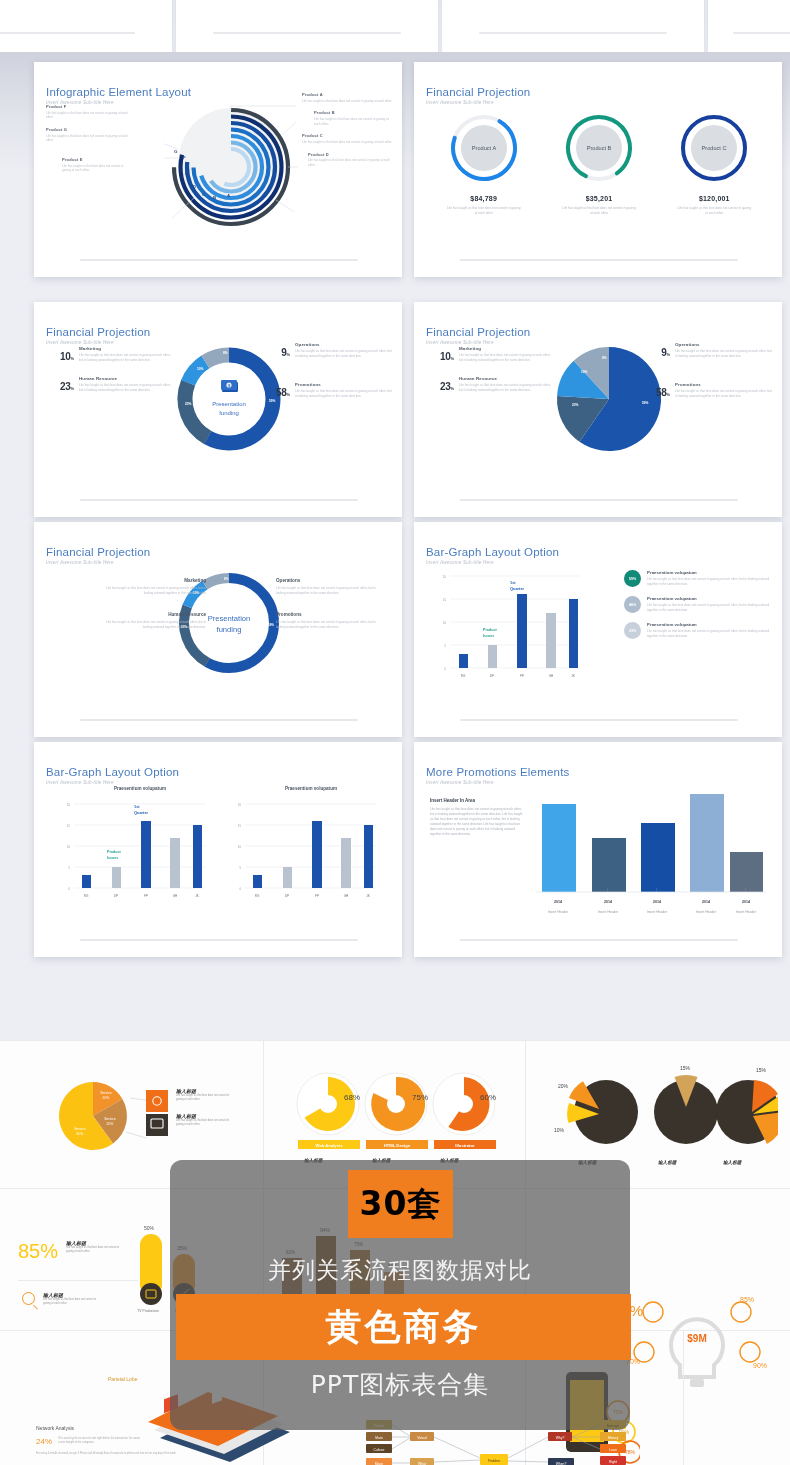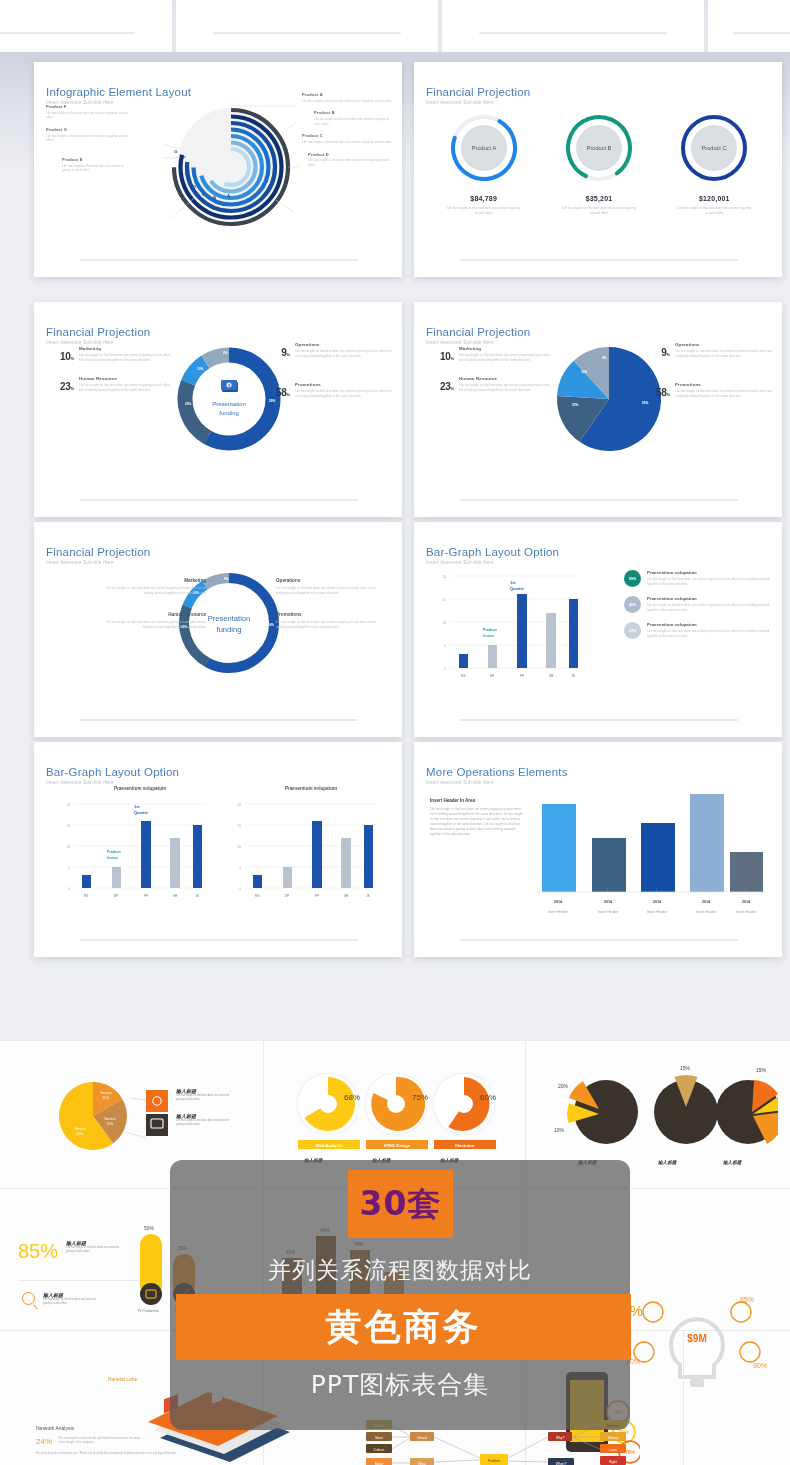--- a/index.html
+++ b/index.html
@@ -100,21 +100,21 @@
 
   
   .promo{ position:absolute; left:0; top:1040px; width:790px; height:425px;
      background:#fdfdfd; overflow:hidden; }
   .promo-grid-line{ position:absolute; background:#e9eaee; }
 
   .scrim{ position:absolute; left:170px; top:1160px; width:460px; height:270px;
      background:rgba(90,90,90,.72); border-radius:12px; }
   .badge30{ position:absolute; left:348px; top:1170px; width:105px; height:68px;
      background:#f07d1e; display:flex; align-items:center; justify-content:center;}
-  .badge30 span{ color:#701a75; font-size:33px; font-weight:bold; letter-spacing:1px;
+  .badge30 span{ color:#000000; font-size:33px; font-weight:bold; letter-spacing:1px;
      font-family:"DejaVu Sans", sans-serif; }
   .line2{ position:absolute; left:170px; top:1255px; width:460px; text-align:center;
      color:#f2f2f2; font-size:23px; font-family:Liberation Sans, sans-serif;
      letter-spacing:1px; }
   .bar-orange{ position:absolute; left:176px; top:1294px; width:455px; height:66px;
      background:#f07d1e; display:flex; align-items:center; justify-content:center; }
   .bar-orange span{ color:#fff; font-size:36px; font-weight:bold; letter-spacing:3px;
      font-family:"DejaVu Sans", sans-serif; }
   .line4{ position:absolute; left:170px; top:1368px; width:460px; text-align:center;
      color:#f4f4f4; font-size:25px; font-family:"DejaVu Sans", sans-serif;
@@ -568,21 +568,21 @@
             <text x="125" y="117">GH</text>
             <text x="147" y="117">JK</text>
     </g>
   </svg>
   <div class="s-footrule"></div>
  </div>
 </div>
 
 <div class="slide c1 r3">
  <div class="inner">
-  <div class="s-title">More Operations Elements</div>
+  <div class="s-title">More Promotions Elements</div>
   <div class="s-sub">Insert Awesome Sub-title Here</div>
 
   <div class="s8-txt">
     <div class="h">Insert Header In Area</div>
     <div class="p">Life has taught us that love does not consist in gazing at each other, but in looking outward together in the same direction. Life has taught us that love does not consist in gazing at each other, but in looking outward together in the same direction. Life has taught us that love does not consist in gazing at each other, but in looking outward together in the same direction.</div>
   </div>
 
   <svg class="chart" style="left:104px;top:40px;" width="240" height="130" viewBox="0 0 240 130">
     <rect x="12" y="14" width="34" height="88" fill="#41a5ea"></rect>
     <rect x="62" y="48" width="34" height="54" fill="#3d6183"></rect>

